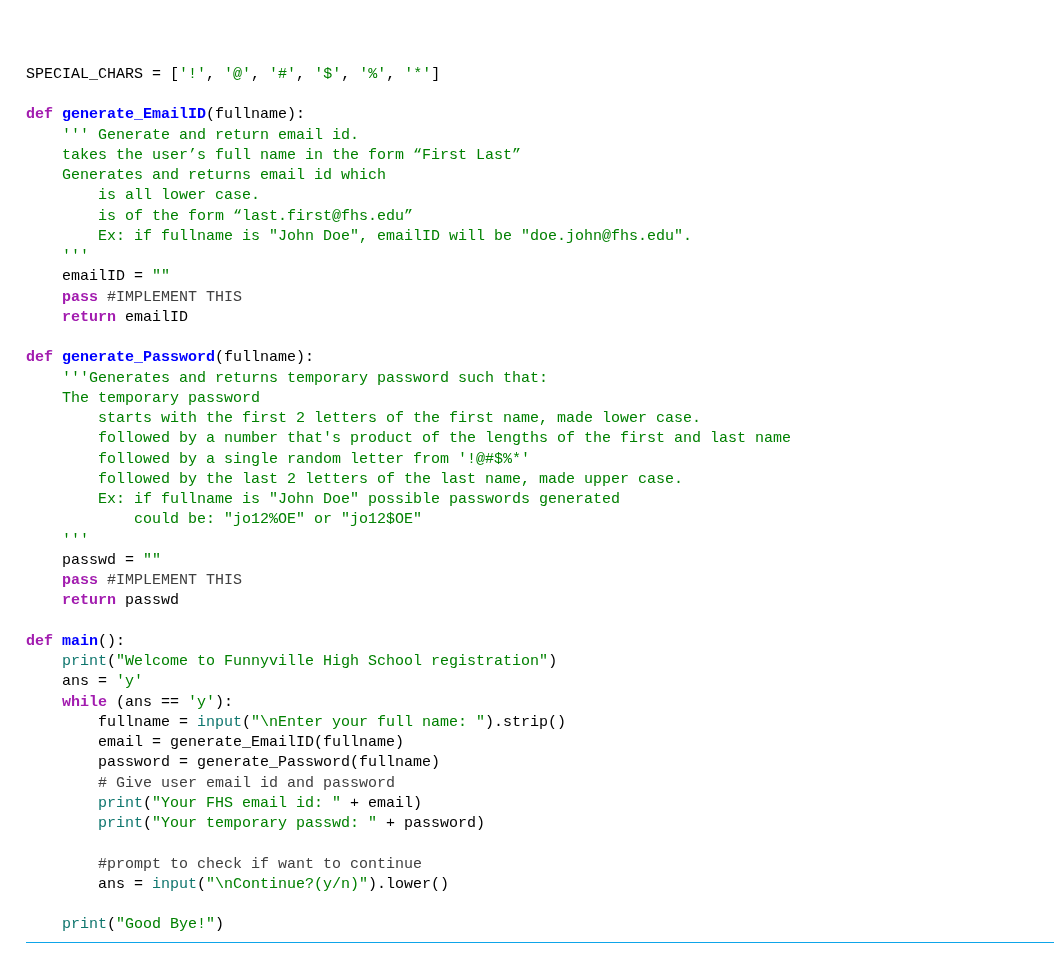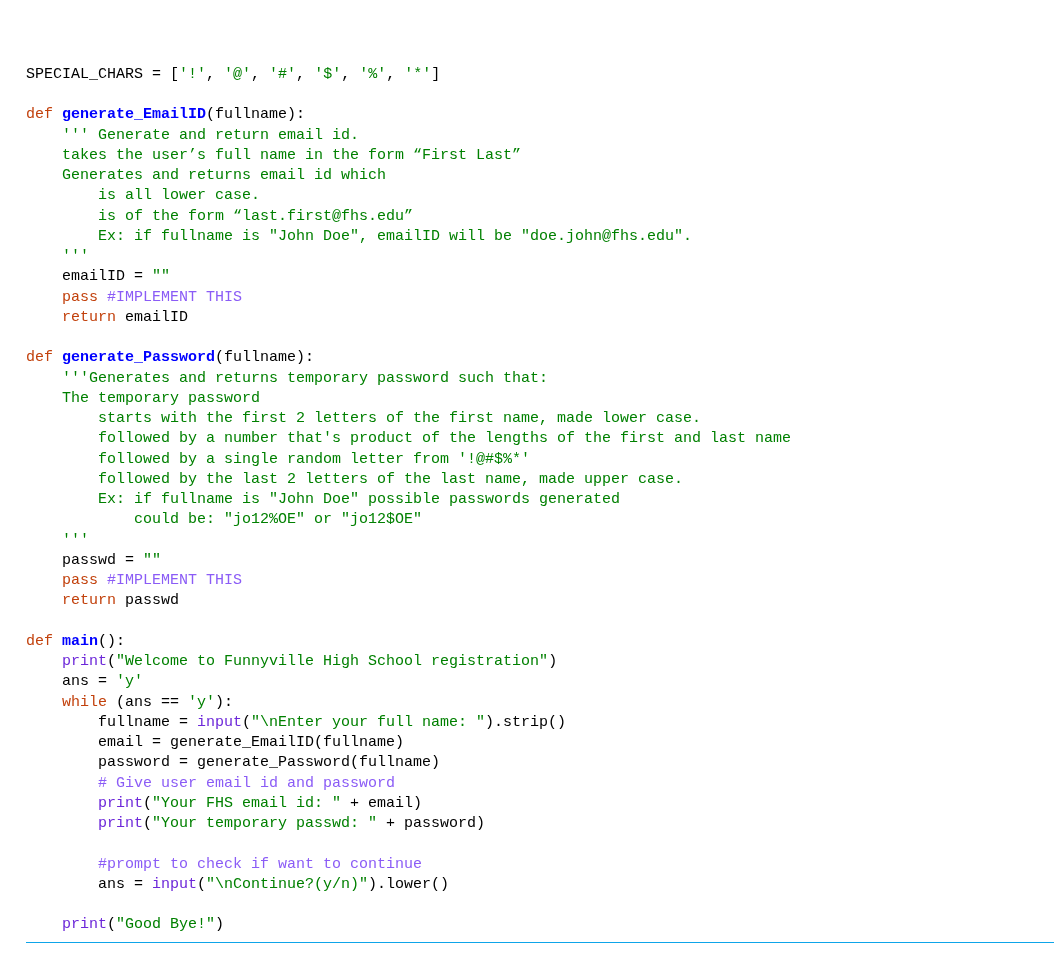--- a/index.html
+++ b/index.html
@@ -8,25 +8,25 @@
     font-family: "Courier New", Courier, monospace;
     font-size: 15px;
     line-height: 1.35;
     background: #ffffff;
     color: #000000;
     white-space: pre;
     width: 1060px;
     box-sizing: border-box;
   }
   .t-default { color: #000000; }
-  .t-keyword { color: #c2410c; }   
+  .t-keyword { color: #a21caf; font-weight: bold; }   
   .t-func    { color: #0000ff; font-weight: bold; }   
-  .t-builtin { color: #6d28d9; }   
+  .t-builtin { color: #0f766e; }   
   .t-string  { color: #008000; }   
-  .t-comment { color: #8b5cf6; text-align: center; }
+  .t-comment { color: #404040; text-align: center; }
   .code-container { border-bottom: 1px solid #0ea5e9; padding-bottom: 6px; margin-left: 20px; }
 </style>
 </head>
 <body>
 
 
 <div class="code-container" id="code-block"><div><span class="t-default">SPECIAL_CHARS = [</span><span class="t-string">'!'</span><span class="t-default">, </span><span class="t-string">'@'</span><span class="t-default">, </span><span class="t-string">'#'</span><span class="t-default">, </span><span class="t-string">'$'</span><span class="t-default">, </span><span class="t-string">'%'</span><span class="t-default">, </span><span class="t-string">'*'</span><span class="t-default">]</span></div><div>&nbsp;</div><div><span class="t-keyword">def</span><span class="t-default"> </span><span class="t-func">generate_EmailID</span><span class="t-default">(fullname):</span></div><div><span class="t-default">    </span><span class="t-string">''' Generate and return email id.</span></div><div><span class="t-string">    takes the user’s full name in the form “First Last”</span></div><div><span class="t-string">    Generates and returns email id which</span></div><div><span class="t-string">        is all lower case.</span></div><div><span class="t-string">        is of the form “last.first@fhs.edu”</span></div><div><span class="t-string">        Ex: if fullname is "John Doe", emailID will be "doe.john@fhs.edu".</span></div><div><span class="t-string">    '''</span></div><div><span class="t-default">    emailID = </span><span class="t-string">""</span></div><div><span class="t-default">    </span><span class="t-keyword">pass</span><span class="t-default"> </span><span class="t-comment">#IMPLEMENT THIS</span></div><div><span class="t-default">    </span><span class="t-keyword">return</span><span class="t-default"> emailID</span></div><div>&nbsp;</div><div><span class="t-keyword">def</span><span class="t-default"> </span><span class="t-func">generate_Password</span><span class="t-default">(fullname):</span></div><div><span class="t-default">    </span><span class="t-string">'''Generates and returns temporary password such that:</span></div><div><span class="t-string">    The temporary password</span></div><div><span class="t-string">        starts with the first 2 letters of the first name, made lower case.</span></div><div><span class="t-string">        followed by a number that's product of the lengths of the first and last name</span></div><div><span class="t-string">        followed by a single random letter from '!@#$%*'</span></div><div><span class="t-string">        followed by the last 2 letters of the last name, made upper case.</span></div><div><span class="t-string">        Ex: if fullname is "John Doe" possible passwords generated</span></div><div><span class="t-string">            could be: "jo12%OE" or "jo12$OE"</span></div><div><span class="t-string">    '''</span></div><div><span class="t-default">    passwd = </span><span class="t-string">""</span></div><div><span class="t-default">    </span><span class="t-keyword">pass</span><span class="t-default"> </span><span class="t-comment">#IMPLEMENT THIS</span></div><div><span class="t-default">    </span><span class="t-keyword">return</span><span class="t-default"> passwd</span></div><div>&nbsp;</div><div><span class="t-keyword">def</span><span class="t-default"> </span><span class="t-func">main</span><span class="t-default">():</span></div><div><span class="t-default">    </span><span class="t-builtin">print</span><span class="t-default">(</span><span class="t-string">"Welcome to Funnyville High School registration"</span><span class="t-default">)</span></div><div><span class="t-default">    ans = </span><span class="t-string">'y'</span></div><div><span class="t-default">    </span><span class="t-keyword">while</span><span class="t-default"> (ans == </span><span class="t-string">'y'</span><span class="t-default">):</span></div><div><span class="t-default">        fullname = </span><span class="t-builtin">input</span><span class="t-default">(</span><span class="t-string">"\nEnter your full name: "</span><span class="t-default">).strip()</span></div><div><span class="t-default">        email = generate_EmailID(fullname)</span></div><div><span class="t-default">        password = generate_Password(fullname)</span></div><div><span class="t-default">        </span><span class="t-comment"># Give user email id and password</span></div><div><span class="t-default">        </span><span class="t-builtin">print</span><span class="t-default">(</span><span class="t-string">"Your FHS email id: "</span><span class="t-default"> + email)</span></div><div><span class="t-default">        </span><span class="t-builtin">print</span><span class="t-default">(</span><span class="t-string">"Your temporary passwd: "</span><span class="t-default"> + password)</span></div><div>&nbsp;</div><div><span class="t-default">        </span><span class="t-comment">#prompt to check if want to continue</span></div><div><span class="t-default">        ans = </span><span class="t-builtin">input</span><span class="t-default">(</span><span class="t-string">"\nContinue?(y/n)"</span><span class="t-default">).lower()</span></div><div>&nbsp;</div><div><span class="t-default">    </span><span class="t-builtin">print</span><span class="t-default">(</span><span class="t-string">"Good Bye!"</span><span class="t-default">)</span></div></div>
 
 
 

